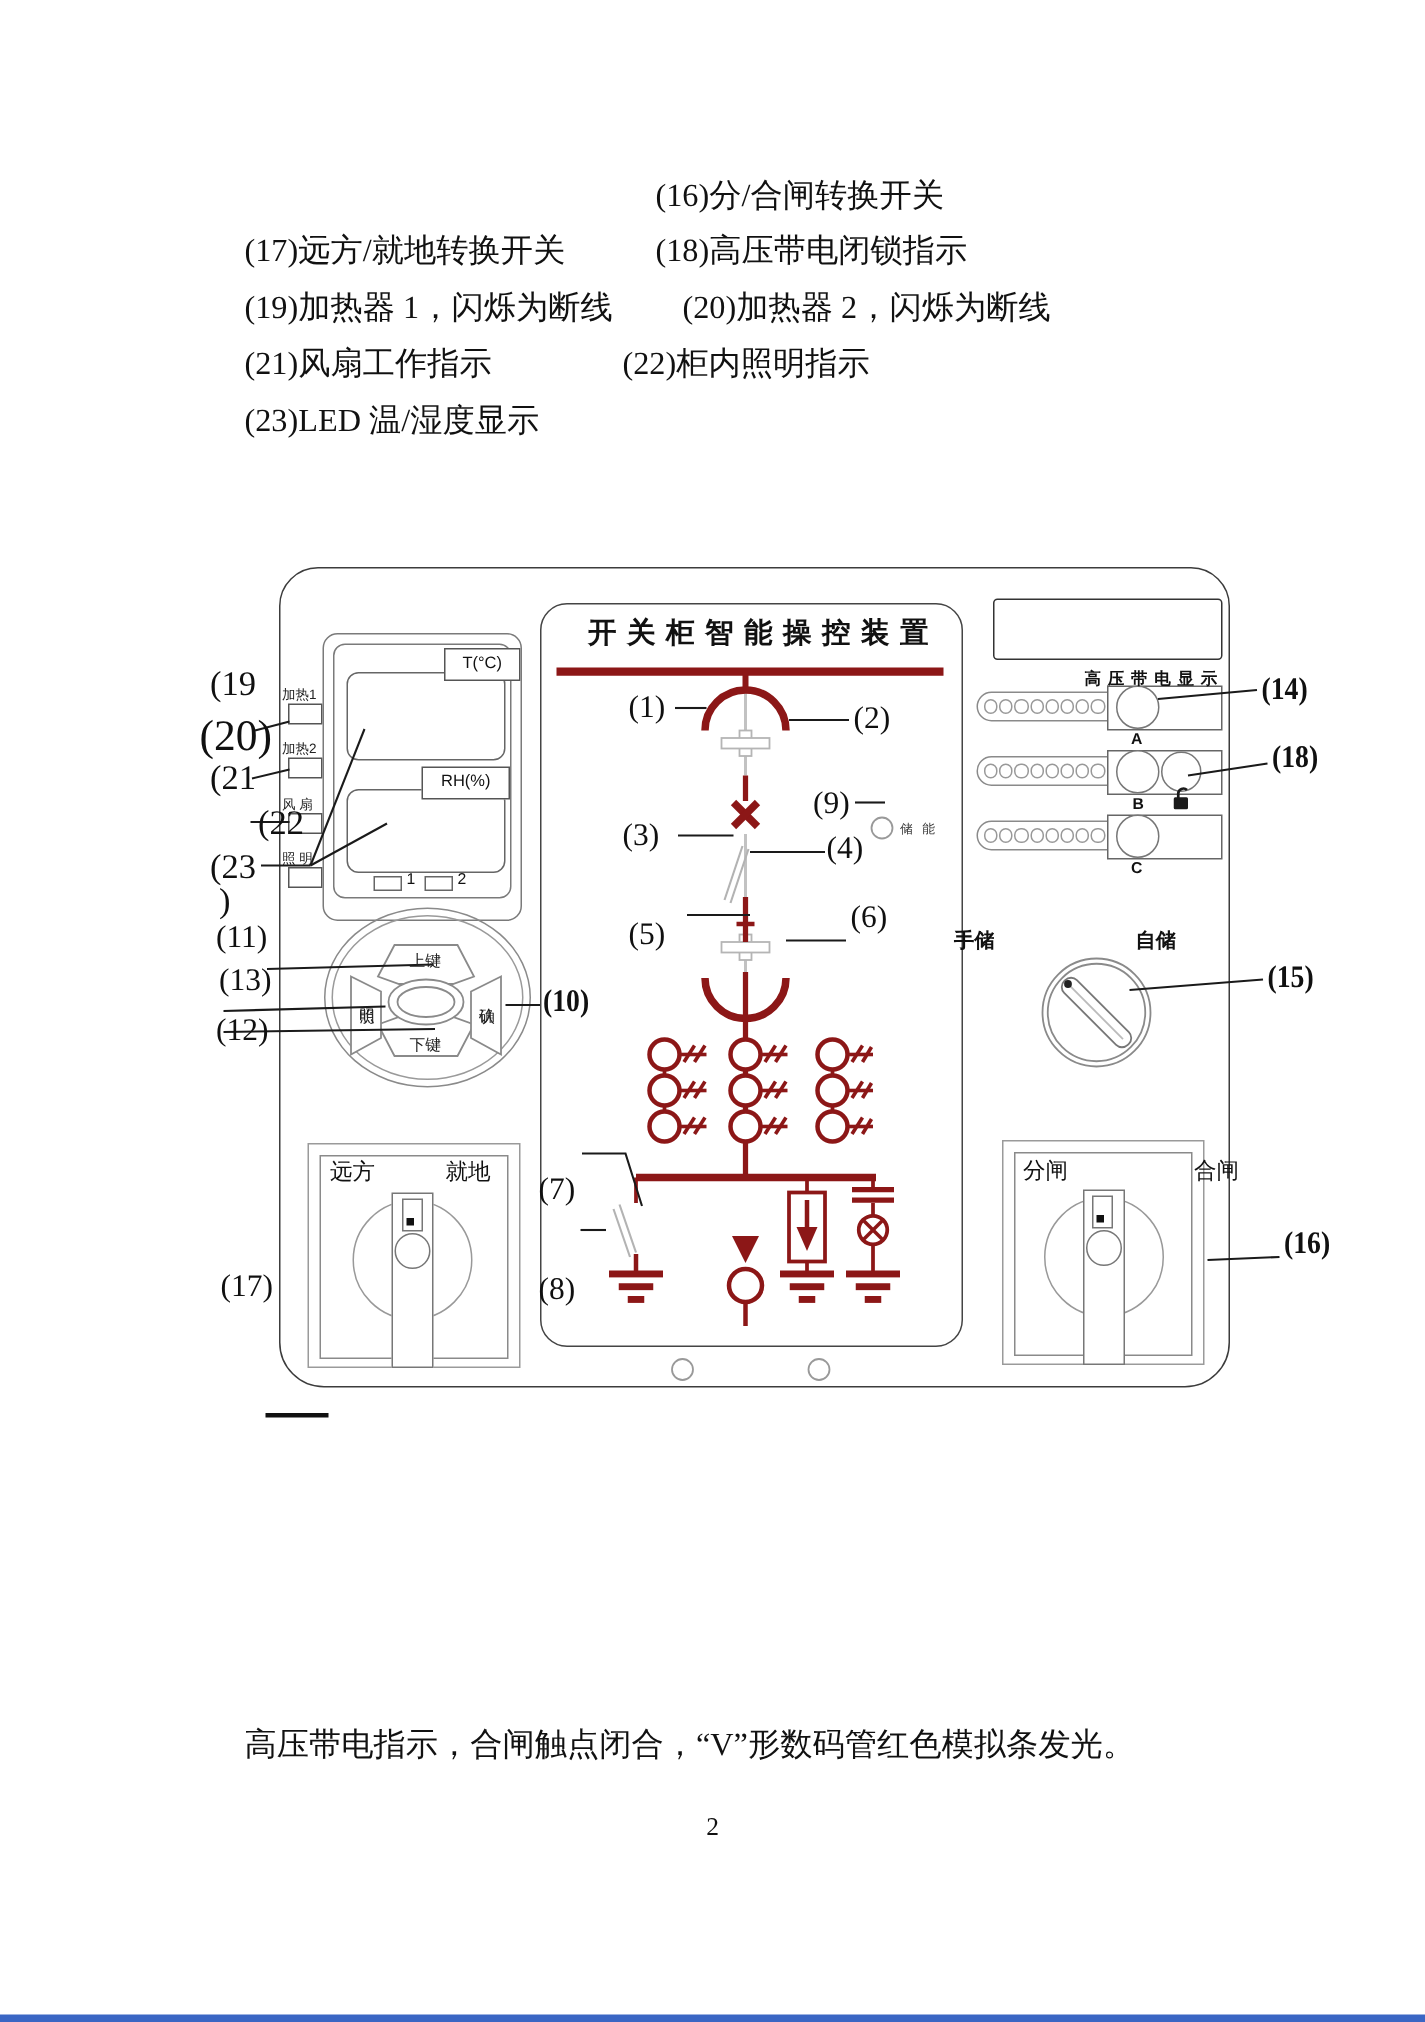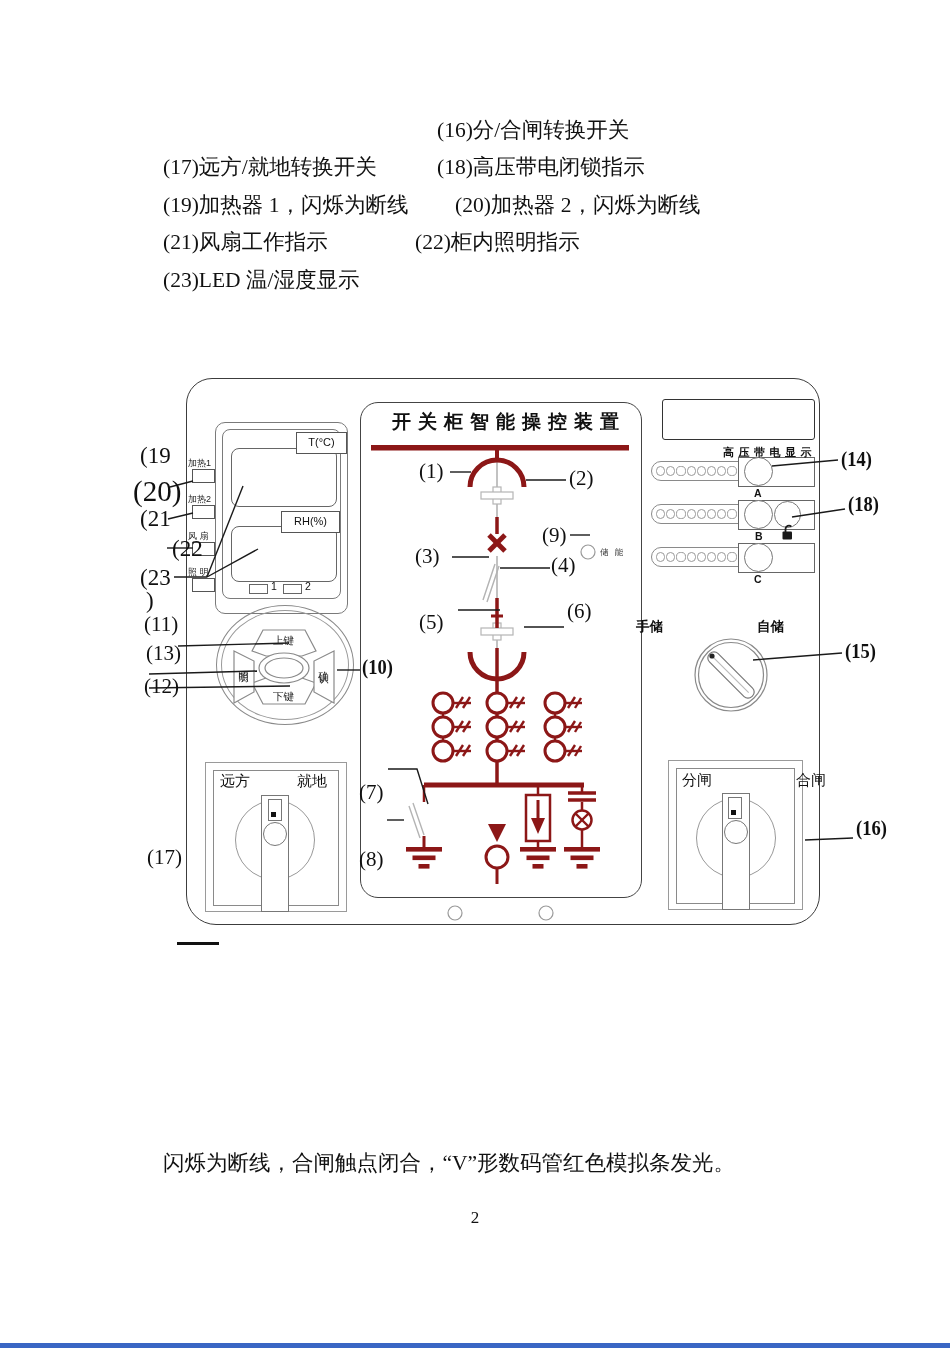--- a/index.html
+++ b/index.html
@@ -401,16 +401,16 @@
   <span class="co" style="left:147px;top:845px;">(17)</span>
   <span class="co b" style="left:848px;top:492px;">(18)</span>
   <span class="co" style="left:140px;top:443px;font-size:23px;">(19</span>
   <span class="co" style="left:133px;top:475px;font-size:29px;">(20)</span>
   <span class="co" style="left:140px;top:506px;font-size:23px;">(21</span>
   <span class="co" style="left:140px;top:536px;font-size:23px;margin-left:32px;">(22</span>
   <span class="co" style="left:140px;top:565px;font-size:23px;">(23</span>
   <span class="co" style="left:146px;top:588px;font-size:23px;">)</span>
 
   <div class="abs" id="dash"></div>
-  <div class="abs" id="f-norm">闪烁为断线，合闸触点闭合，“V”形数码管红色模拟条发光。</div>
+  <div class="abs" id="f-norm">高压带电指示，合闸触点闭合，“V”形数码管红色模拟条发光。</div>
   <div class="abs" id="f-page">2</div>
   <div class="abs" id="bluebar"></div>
 </div>
 
 </body></html>

